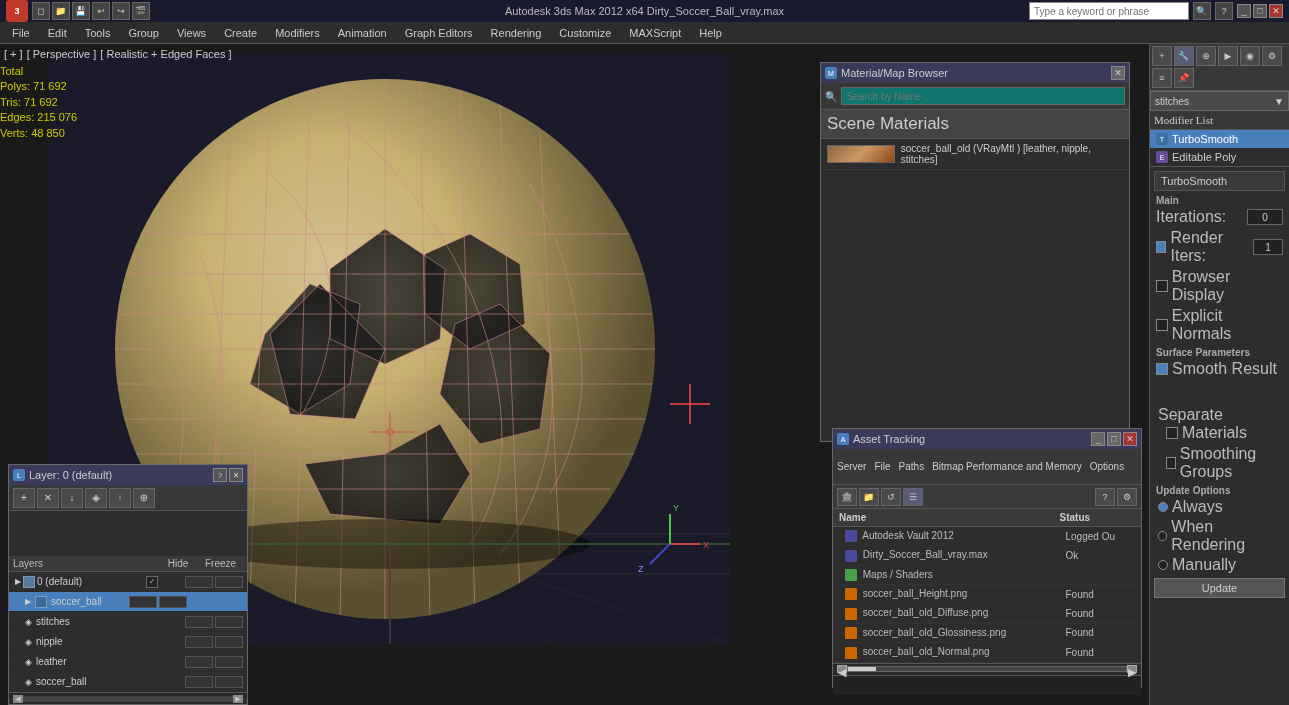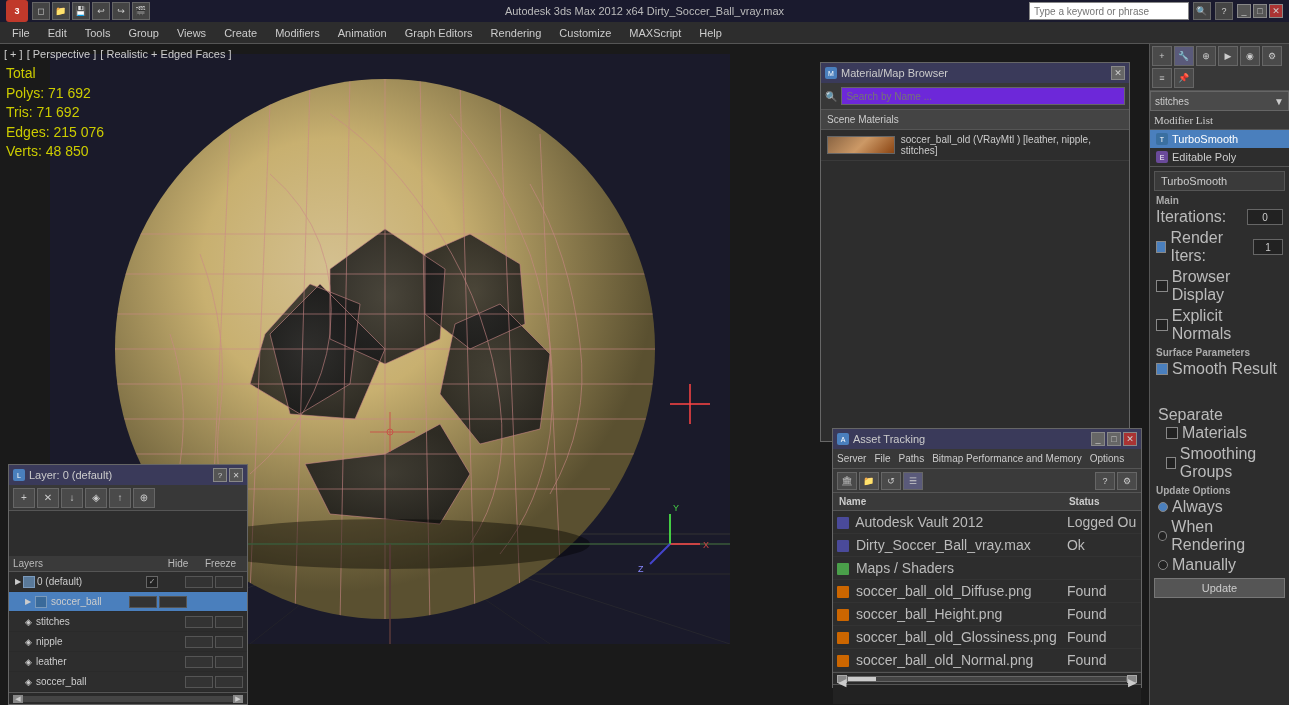--- a/index.html
+++ b/index.html
@@ -112,23 +112,23 @@
       flex: 1;
       background: #1a1a1a;
       position: relative;
       overflow: hidden;
     }
 
     
     #stats-overlay {
       position: absolute;
       top: 20px;
-      left: 6px;
+      left: 0;
       color: #cccc00;
-      font-size: 14px;
+      font-size: 11px;
       z-index: 10;
       line-height: 1.4;
     }
 
     
     #ball-container {
       position: absolute;
       top: 10px;
       left: 50px;
       width: 680px;
@@ -368,21 +368,21 @@
       height: 18px;
       background: #222;
       border: 1px solid #666;
       color: #ccc;
       font-size: 10px;
       padding: 0 4px;
     }
     .mb-section-header {
       background: #444;
       padding: 4px 6px;
-      font-size: 10px;
+      font-size: 17px;
       color: #ccc;
       border-bottom: 1px solid #555;
     }
     .mb-material-row {
       display: flex;
       align-items: center;
       padding: 4px 6px;
       gap: 6px;
       border-bottom: 1px solid #3a3a3a;
     }
@@ -398,21 +398,21 @@
 
     
     #asset-tracking {
       top: 428px;
       left: 832px;
       width: 310px;
       height: 260px;
     }
     .at-menubar {
       background: #383838;
-      height: 20px;
+      height: 36px;
       display: flex;
       align-items: center;
       padding: 0 4px;
       gap: 8px;
       border-bottom: 1px solid #555;
     }
     .at-menu-item {
       font-size: 10px;
       color: #ccc;
       cursor: pointer;
@@ -444,22 +444,22 @@
     }
     .at-table th {
       background: #3a3a3a;
       padding: 3px 6px;
       font-size: 10px;
       color: #ccc;
       text-align: left;
       border-bottom: 1px solid #555;
     }
     .at-table td {
-      padding: 3px 4px;
-      font-size: 14px;
+      padding: 3px 12px;
+      font-size: 10px;
       color: #bbb;
       border-bottom: 1px solid #333;
       margin-left: 14px;
     }
     .at-file-icon {
       display: inline-block;
       width: 12px;
       height: 12px;
       background: #4a7fbd;
       border-radius: 1px;
@@ -928,21 +928,21 @@
 <div class="floating-panel" id="material-browser">
   <div class="panel-titlebar">
     <div class="panel-title">
       <div class="panel-icon-small">M</div>
       <span>Material/Map Browser</span>
     </div>
     <div class="panel-close-btn">✕</div>
   </div>
   <div class="mb-search">
     <span style="color:#888; font-size:10px;">🔍</span>
-    <input type="text" class="mb-search" style="flex: 1 1 0%; height: 18px; background: #6d28d9; border: 1px solid rgb(102, 102, 102); color: rgb(204, 204, 204); font-size: 10px; padding: 0px 4px;" placeholder="Search by Name ...">
+    <input type="text" class="mb-search" style="flex: 1 1 0%; height: 18px; background: #0f766e; border: 1px solid rgb(102, 102, 102); color: rgb(204, 204, 204); font-size: 10px; padding: 0px 4px;" placeholder="Search by Name ...">
   </div>
   <div class="mb-section-header">Scene Materials</div>
   <div class="mb-material-row">
     <div class="mb-material-color" style="width:70px; height:18px; background: linear-gradient(135deg, #8B6543, #cc9966, #8B4513); border:1px solid #666;"></div>
     <span class="mb-material-name">soccer_ball_old  (VRayMtl )  [leather, nipple, stitches]</span>
   </div>
 </div>
 
 <div class="floating-panel" id="asset-tracking">
   <div class="panel-titlebar">
@@ -998,28 +998,28 @@
         <tr>
           <td>
             <span class="at-file-icon green"></span>
             <span>Maps / Shaders</span>
           </td>
           <td></td>
         </tr>
         <tr>
           <td>
             <span class="at-file-icon orange"></span>
-            <span>soccer_ball_old_Diffuse.png</span>
+            <span>soccer_ball_Height.png</span>
           </td>
           <td>Found</td>
         </tr>
         <tr>
           <td>
             <span class="at-file-icon orange"></span>
-            <span>soccer_ball_Height.png</span>
+            <span>soccer_ball_old_Diffuse.png</span>
           </td>
           <td>Found</td>
         </tr>
         <tr>
           <td>
             <span class="at-file-icon orange"></span>
             <span>soccer_ball_old_Glossiness.png</span>
           </td>
           <td>Found</td>
         </tr>

